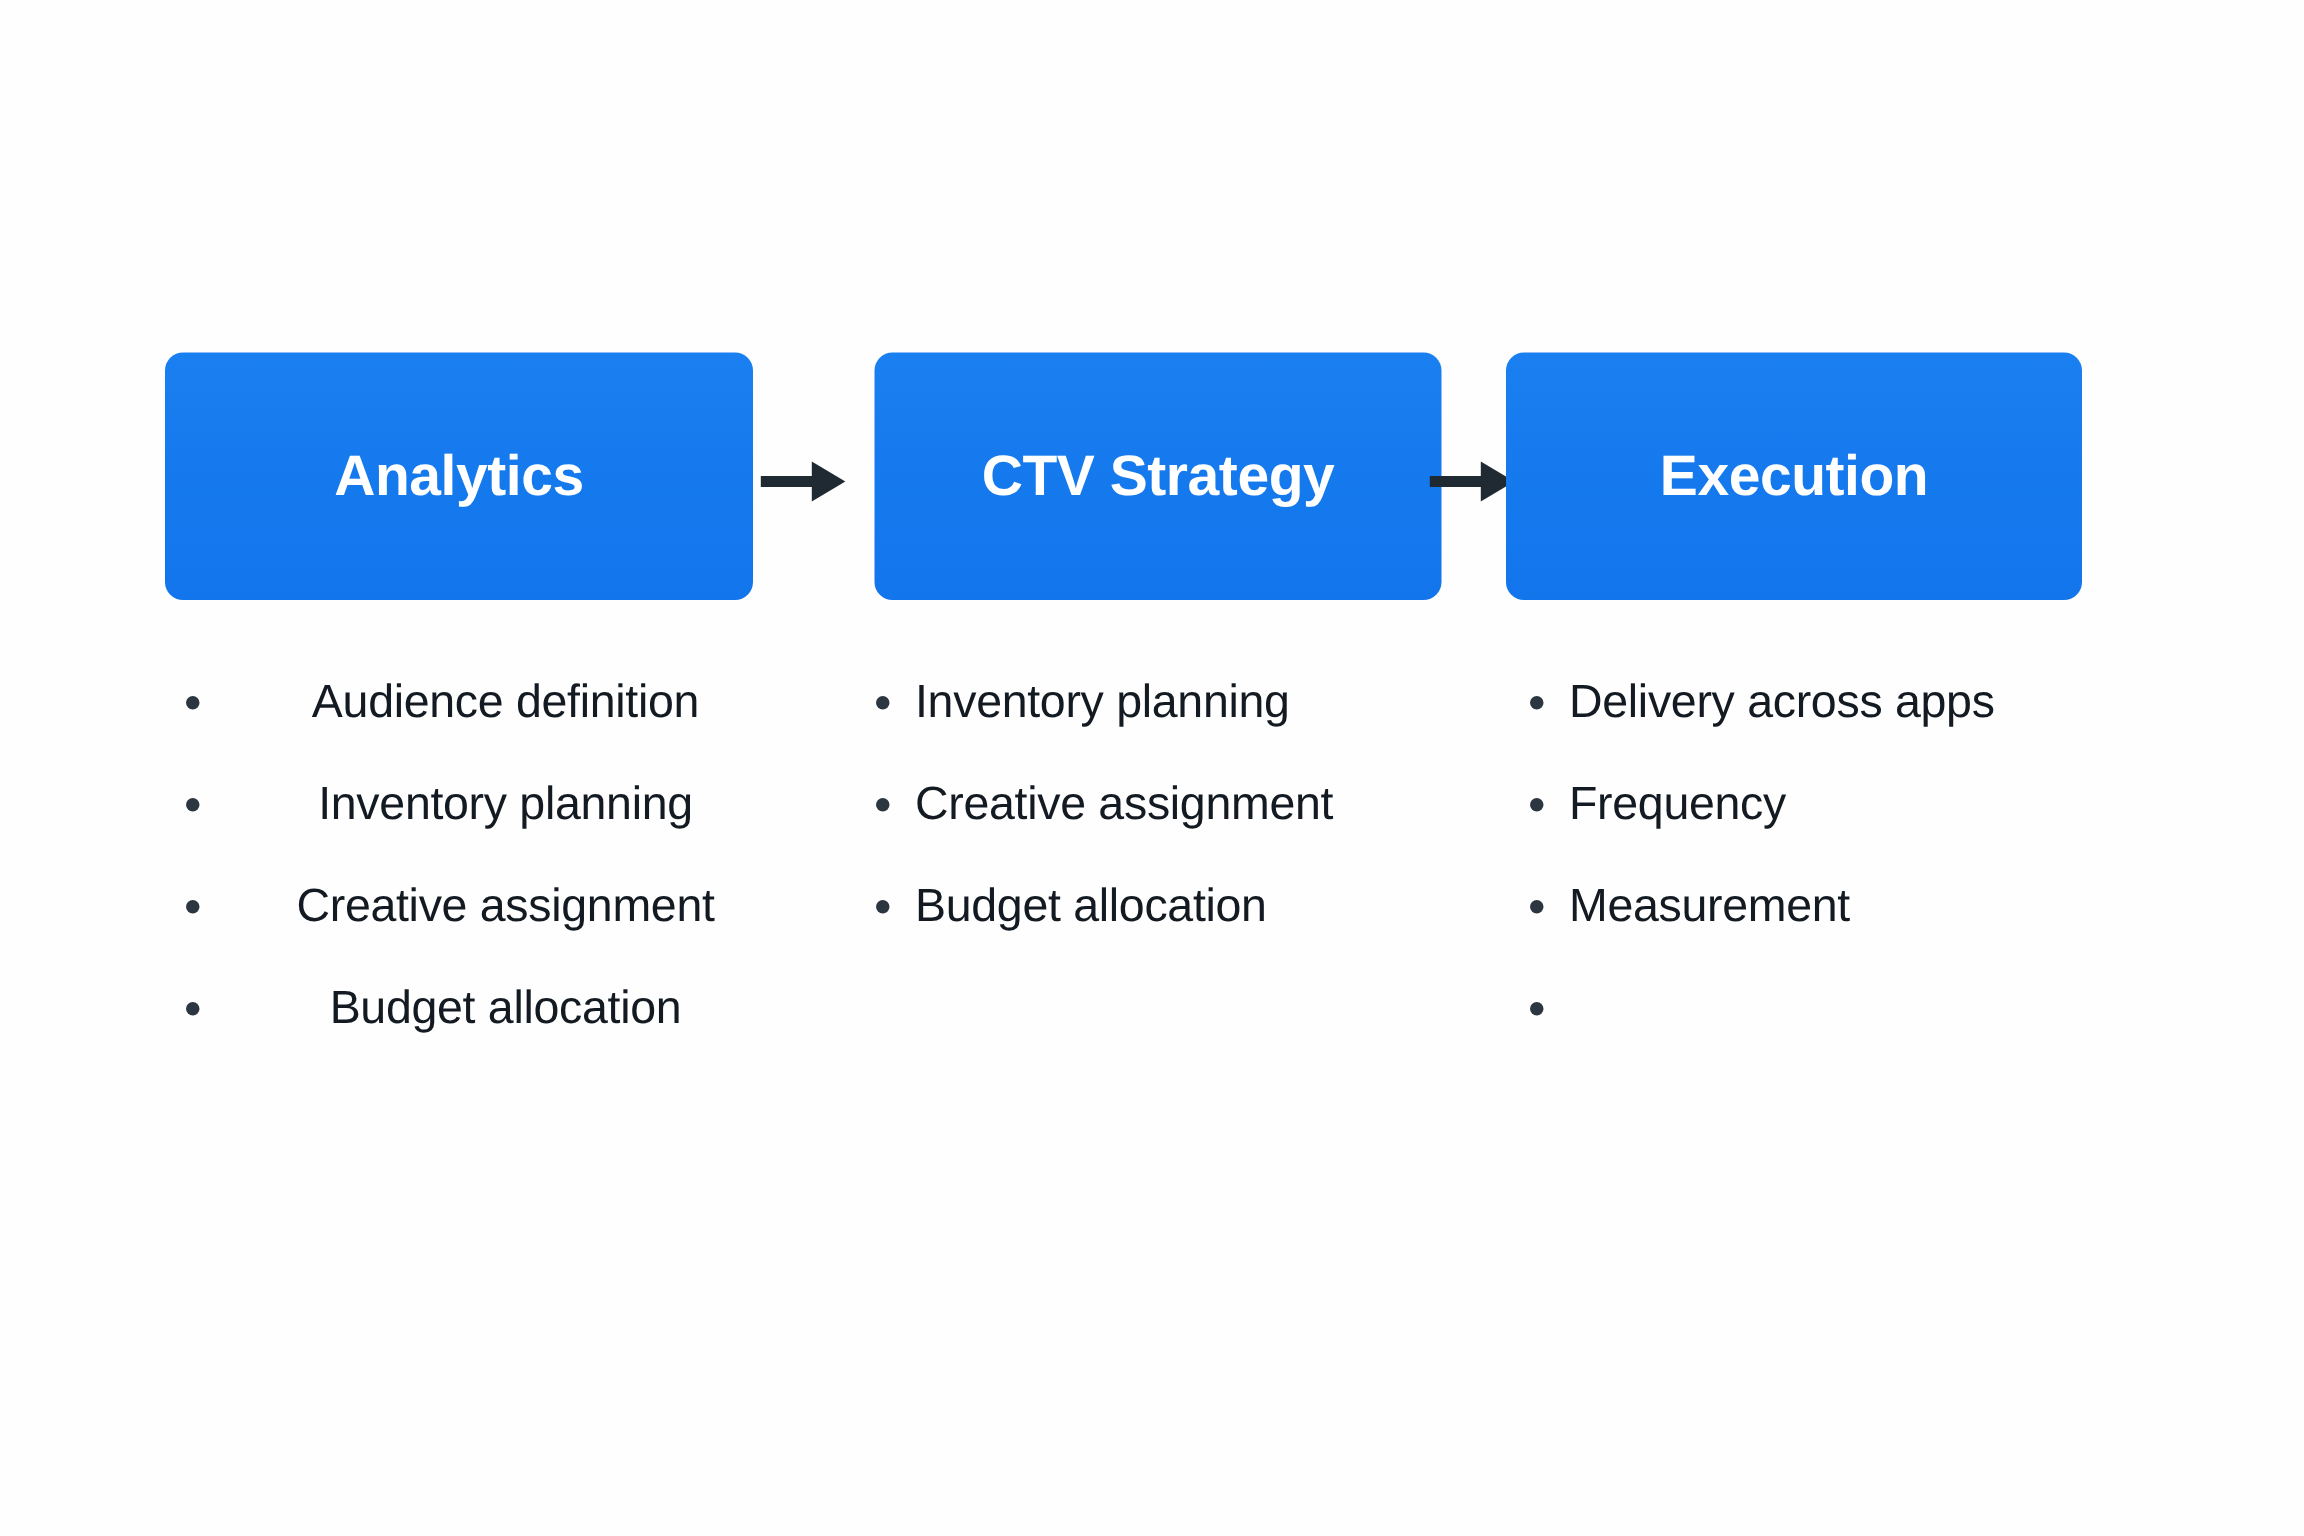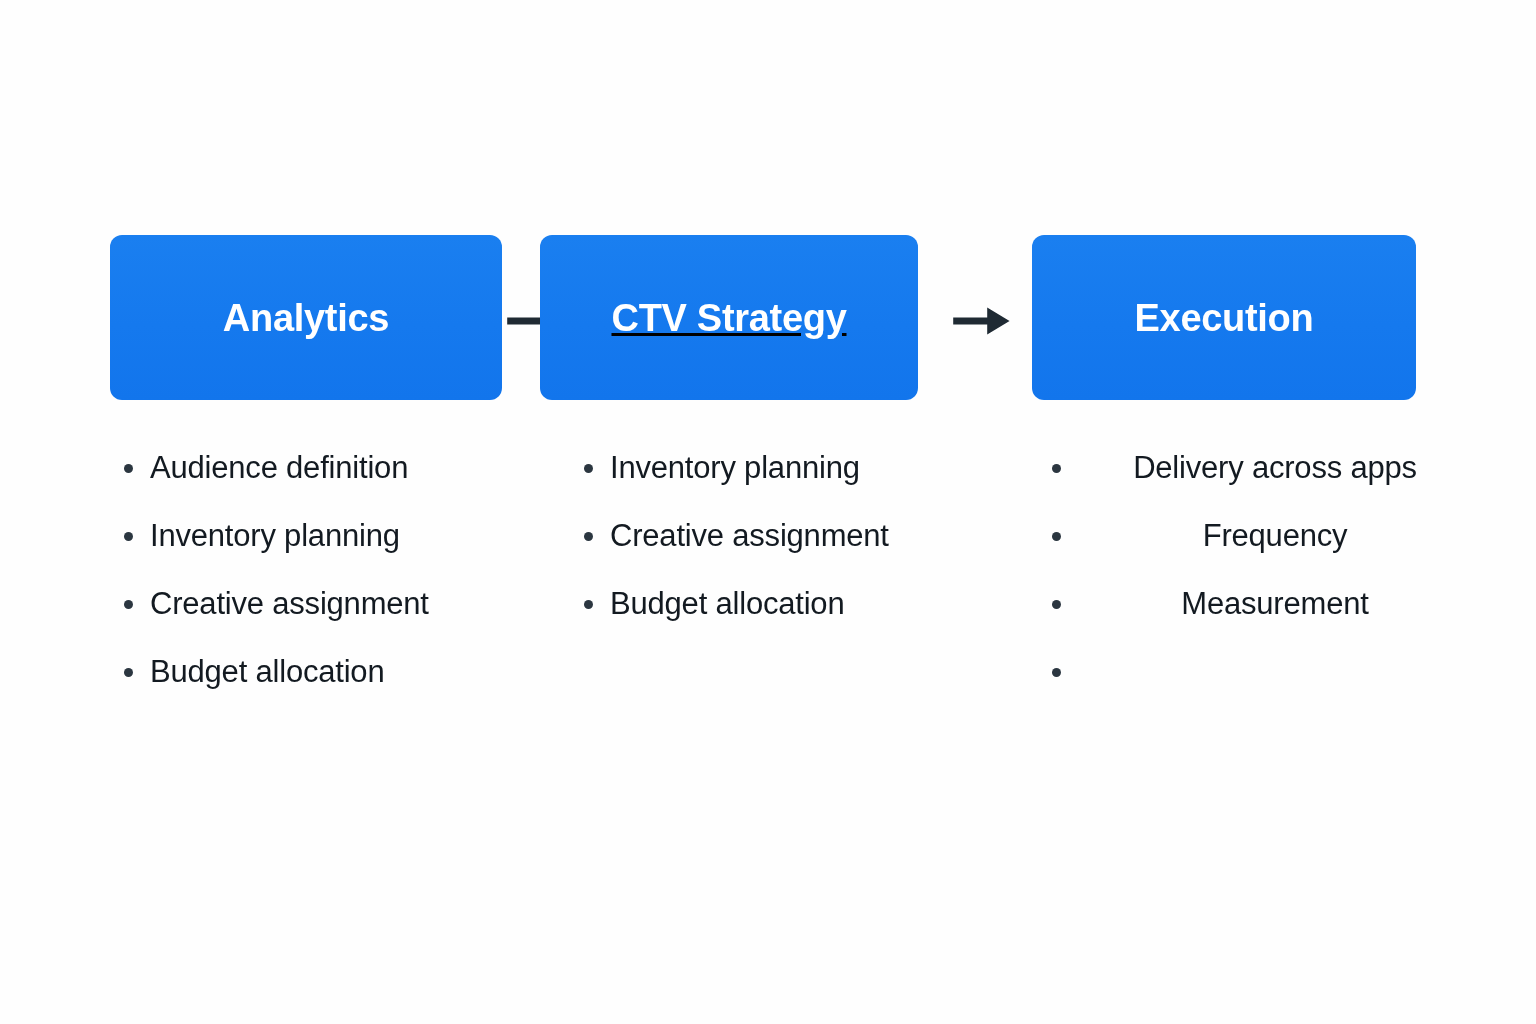--- a/index.html
+++ b/index.html
@@ -27,22 +27,22 @@
     top: 235px;
     height: 165px;
     border-radius: 12px;
     background: linear-gradient(180deg, #1a7ff0 0%, #1579ee 55%, #1275ec 100%);
     display: flex;
     align-items: center;
     justify-content: center;
     box-sizing: border-box;
   }
   .stage-box.col1 { left: 110px;  width: 392px; }
-  .stage-box.col2 { left: 540px;  width: 378px; text-decoration: underline; }
-  .stage-box.col3 { left: 1032px; width: 384px; text-align: center; }
+  .stage-box.col2 { left: 583px;  width: 378px; }
+  .stage-box.col3 { left: 1004px; width: 384px; text-align: center; }
 
   .stage-title {
     color: #ffffff;
     font-size: 38px;
     font-weight: bold;
     letter-spacing: -0.3px;
     line-height: 1;
     white-space: nowrap;
   }
 
@@ -57,23 +57,23 @@
   .flow-arrow.arrow2 { left: 948px; }
 
   
   .bullet-list {
     position: absolute;
     top: 446px;
     margin: 0;
     padding: 0;
     list-style: none;
   }
-  .bullet-list.col1 { left: 124px; width: 400px; }
+  .bullet-list.col1 { left: 124px; width: 400px; text-align: center; }
   .bullet-list.col2 { left: 584px; width: 400px; }
-  .bullet-list.col3 { left: 1052px; width: 420px; text-align: center; }
+  .bullet-list.col3 { left: 1020px; width: 420px; }
 
   .bullet-item {
     position: relative;
     height: 68px;
     line-height: 44px;
     padding-left: 26px;
     color: #131a21;
     font-size: 31px;
     font-weight: normal;
     letter-spacing: -0.2px;

